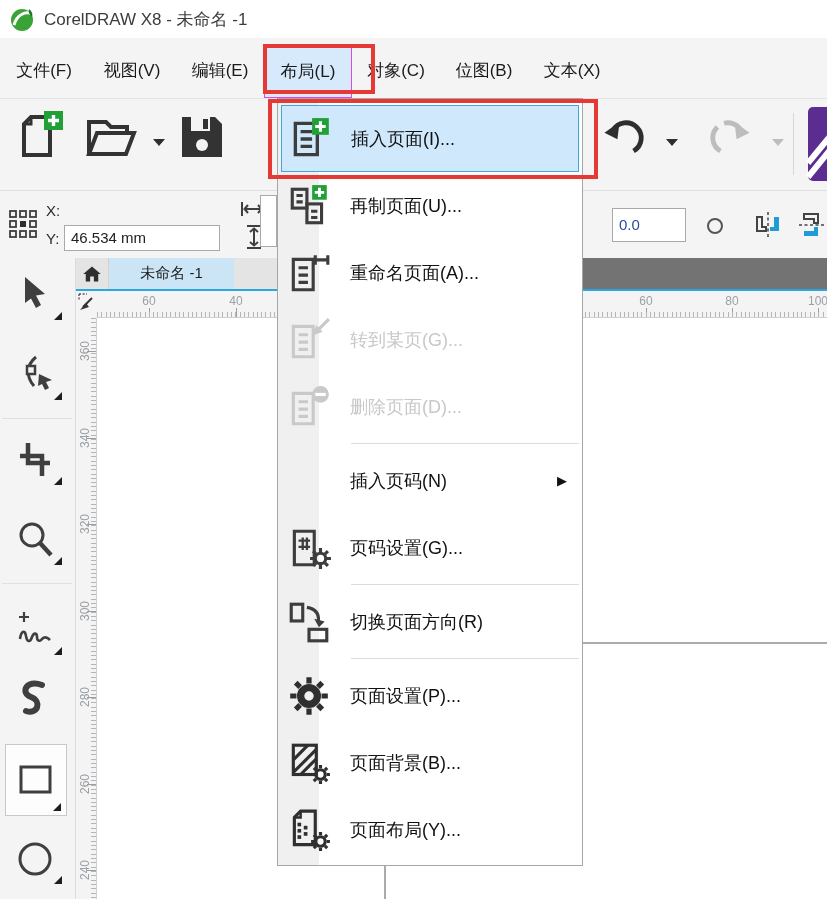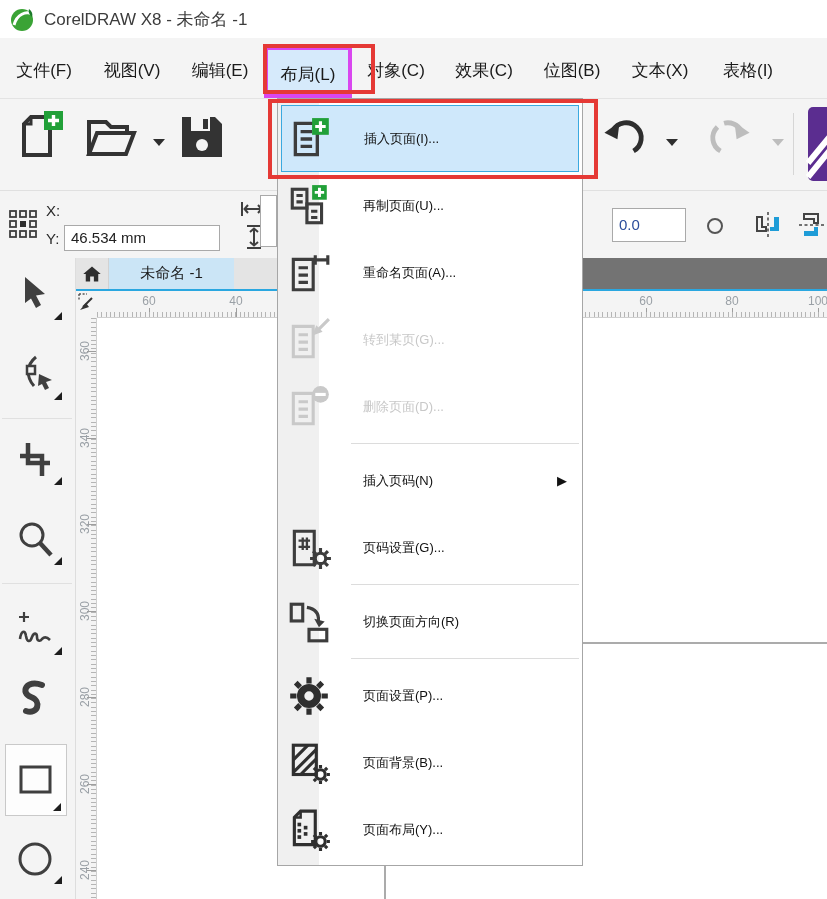--- a/index.html
+++ b/index.html
@@ -11,21 +11,21 @@
   .titlebar { position:absolute; left:0; top:0; width:827px; height:38px; background:#fff;
               display:flex; align-items:center; padding-left:9px; }
   .titlebar .logo { width:26px; height:26px; margin-right:9px; flex:0 0 auto; }
   .titlebar .title { font-size:17px; color:#3c3c3c; white-space:nowrap; }
 
   
   .menubar { position:absolute; left:0; top:38px; width:827px; height:60px; background:#f4f4f4;
              display:flex; align-items:flex-end; }
   .mb-item { width:88px; height:52px; line-height:50px; text-align:center; font-size:17px;
              color:#1a1a1a; white-space:nowrap; }
-  .mb-item.active { background:#d6eafb; border:4px solid #d946ef; }
+  .mb-item.active { background:#d6eafb; border:1px solid #d946ef; }
 
   
   .toolbar { position:absolute; left:0; top:98px; width:827px; height:92px; background:#f4f4f4;
              border-top:1px solid #e3e3e3; }
   .tb-btn { position:absolute; }
   .caret { width:0; height:0; border:6px solid transparent; border-top:7px solid #2e2e2e; }
   .caret.gray { border-top-color:#bdbdbd; }
   .tb-sep { position:absolute; width:1px; background:#d6d6d6; }
 
   
@@ -77,21 +77,21 @@
   .page-edge-h { position:absolute; left:486px; top:324px; width:244px; height:2px; background:#ababab; }
   .page-edge-v { position:absolute; left:287px; top:548px; width:2px; height:33px; background:#ababab; }
 
   
   .menu-popup { position:absolute; left:277px; top:98px; width:306px; height:768px; background:#fff;
                 border:1px solid #a6a6a6; z-index:50; padding-top:6px; }
   .menu-gutter { position:absolute; left:0; top:0; bottom:0; width:41px; background:#f0f0f0; }
   .mi { position:relative; height:67px; display:flex; align-items:center; margin:0 3px; }
   .mi-icon { width:50px; height:50px; margin-left:3px; flex:0 0 auto; display:flex;
              align-items:center; justify-content:center; }
-  .mi-label { margin-left:29px; font-size:13px; color:#111; white-space:nowrap; }
+  .mi-label { margin-left:16px; font-size:18px; color:#111; white-space:nowrap; }
   .mi.disabled .mi-label { color:#c8c8c8; }
   .mi.highlighted { background:#cfe8fb; border:1px solid #3aa9e0; }
   .mi-arrow { position:absolute; right:12px; font-size:13px; color:#111; }
   .msep { height:1px; background:#dcdcdc; margin:3px 3px 3px 73px; }
 
   
   .red-rect { position:absolute; border:4px solid #e53935; z-index:60; }
   .rr1 { left:263px; top:44px; width:112px; height:50px; }
   .rr2 { left:268px; top:99px; width:330px; height:80px; }
 </style>
@@ -108,24 +108,22 @@
     </svg>
     <span class="title">CorelDRAW X8 - 未命名 -1</span>
   </div>
 
   <div class="menubar">
     <div class="mb-item">文件(F)</div>
     <div class="mb-item">视图(V)</div>
     <div class="mb-item">编辑(E)</div>
     <div class="mb-item active">布局(L)</div>
     <div class="mb-item">对象(C)</div>
-    <div class="mb-item">效果(C)</div>
     <div class="mb-item">位图(B)</div>
     <div class="mb-item">文本(X)</div>
-    <div class="mb-item">表格(I)</div>
   </div>
 
   <div class="toolbar">
     <svg class="tb-btn" style="left:14px; top:10px;" width="56" height="56" viewBox="0 0 56 56">
       <path d="M17 8 H36 V46 H10 V15 Z" fill="none" stroke="#333" stroke-width="4"></path>
       <path d="M10 15 H17 V8" fill="none" stroke="#333" stroke-width="3"></path>
       <rect x="30" y="2" width="19" height="19" fill="#21a038"></rect>
       <path d="M39.5 6 v11 M34 11.5 h11" stroke="#fff" stroke-width="3.4"></path>
     </svg>
     <svg class="tb-btn" style="left:82px; top:12px;" width="60" height="56" viewBox="0 0 60 56">

